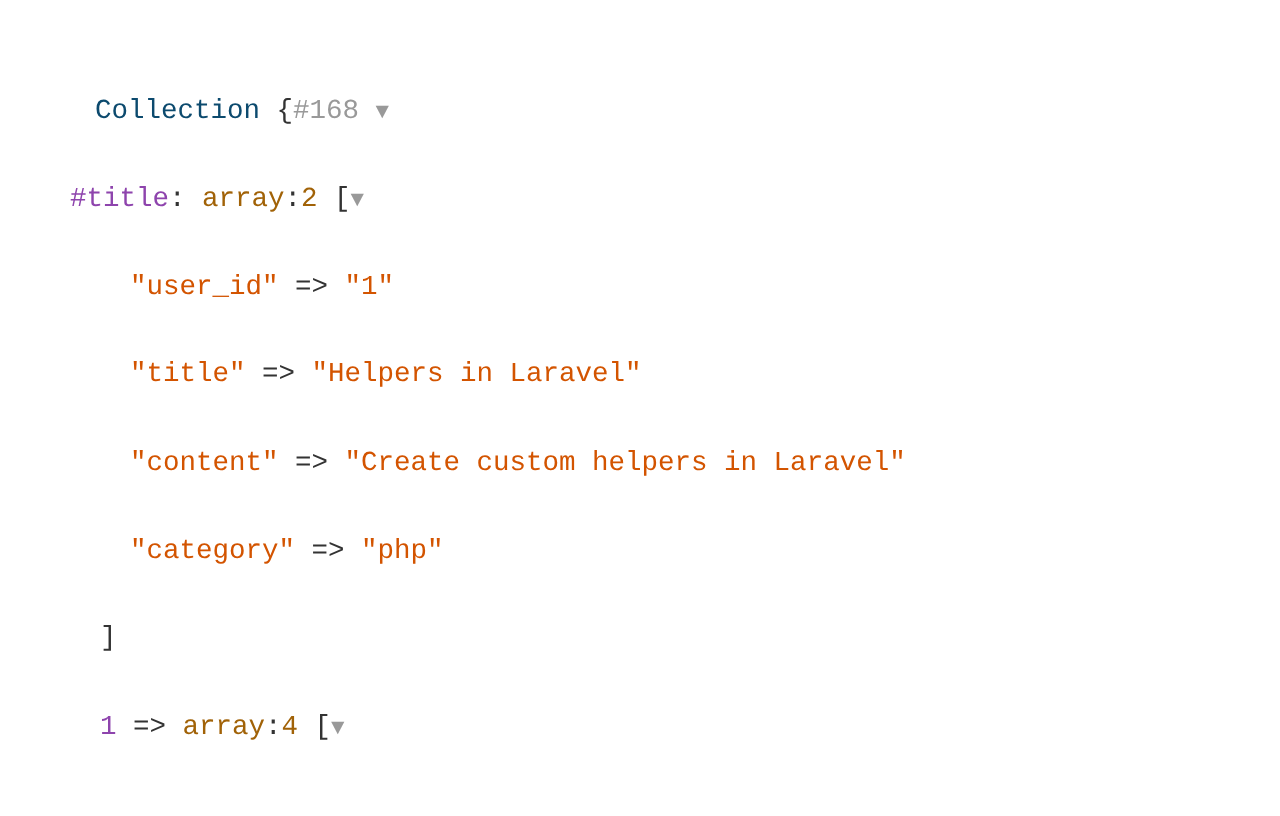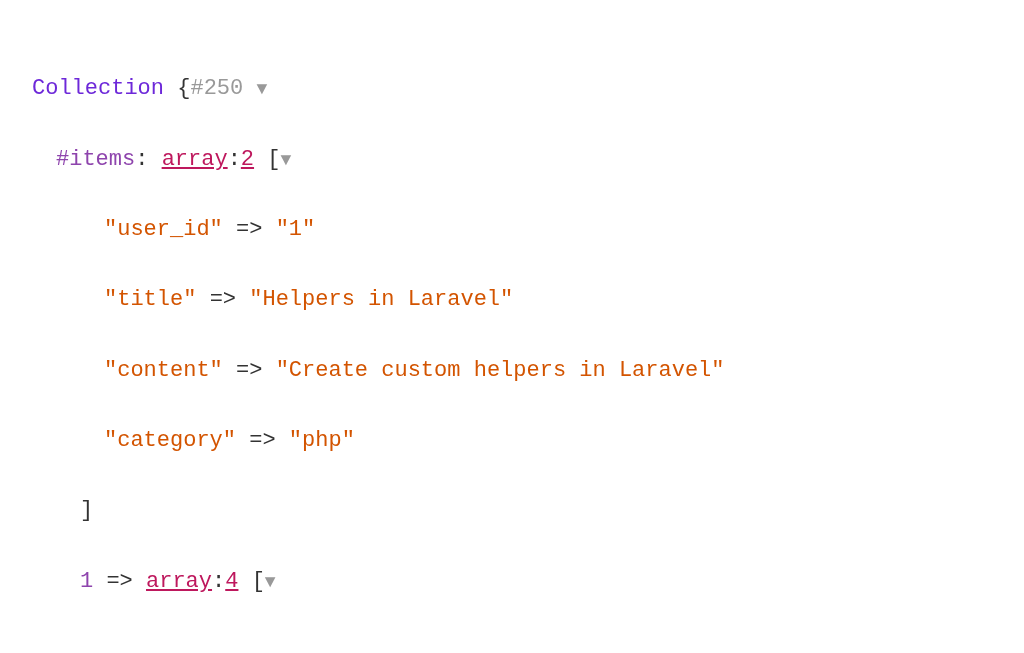--- a/index.html
+++ b/index.html
@@ -12,40 +12,40 @@
       font-size: 22px;
       line-height: 1.6;
       background: #ffffff;
       padding: 36px 32px;
       color: #333;
     }
     .dump {
       white-space: pre;
     }
     .class-name {
-      color: #6d28d9;
+      color: #0c4a6e;
+      margin-left: 44px;
     }
     .brace {
       color: #333;
     }
     .hash-id {
       color: #999;
     }
     .toggle-arrow {
       color: #999;
       cursor: pointer;
       display: inline-block;
       font-size: 18px;
     }
     .protected {
       color: #8e44ad;
     }
     .array-type {
-      color: #be185d;
-      text-decoration: underline;
+      color: #a16207;
     }
     .punct {
       color: #333;
     }
     .bracket {
       color: #333;
     }
     .index {
       color: #8e44ad;
     }
@@ -62,22 +62,22 @@
       display: block;
     }
     .indent-1 { padding-left: 24px; }
     .indent-2 { padding-left: 48px; }
     .indent-3 { padding-left: 72px; }
   </style>
 </head>
 <body>
 
 <div class="dump">
-<span class="line"><span class="class-name">Collection</span> <span class="brace">{</span><span class="hash-id">#250</span> <span class="toggle-arrow">▼</span></span>
-<span class="line indent-1"><span class="protected">#items</span><span class="punct">:</span> <span class="array-type">array</span><span class="punct">:</span><span class="array-type">2</span> <span class="bracket">[</span><span class="toggle-arrow">▼</span></span>
+<span class="line"><span class="class-name">Collection</span> <span class="brace">{</span><span class="hash-id">#168</span> <span class="toggle-arrow">▼</span></span>
+<span class="line indent-1"><span class="protected">#title</span><span class="punct">:</span> <span class="array-type">array</span><span class="punct">:</span><span class="array-type">2</span> <span class="bracket">[</span><span class="toggle-arrow">▼</span></span>
 <span class="line indent-3"><span class="key">"user_id"</span> <span class="arrow">=&gt;</span> <span class="str">"1"</span></span>
 <span class="line indent-3"><span class="key">"title"</span> <span class="arrow">=&gt;</span> <span class="str">"Helpers in Laravel"</span></span>
 <span class="line indent-3"><span class="key">"content"</span> <span class="arrow">=&gt;</span> <span class="str">"Create custom helpers in Laravel"</span></span>
 <span class="line indent-3"><span class="key">"category"</span> <span class="arrow">=&gt;</span> <span class="str">"php"</span></span>
 <span class="line indent-2"><span class="bracket">]</span></span>
 <span class="line indent-2"><span class="index">1</span> <span class="arrow">=&gt;</span> <span class="array-type">array</span><span class="punct">:</span><span class="array-type">4</span> <span class="bracket">[</span><span class="toggle-arrow">▼</span></span>
 
 
 
 

